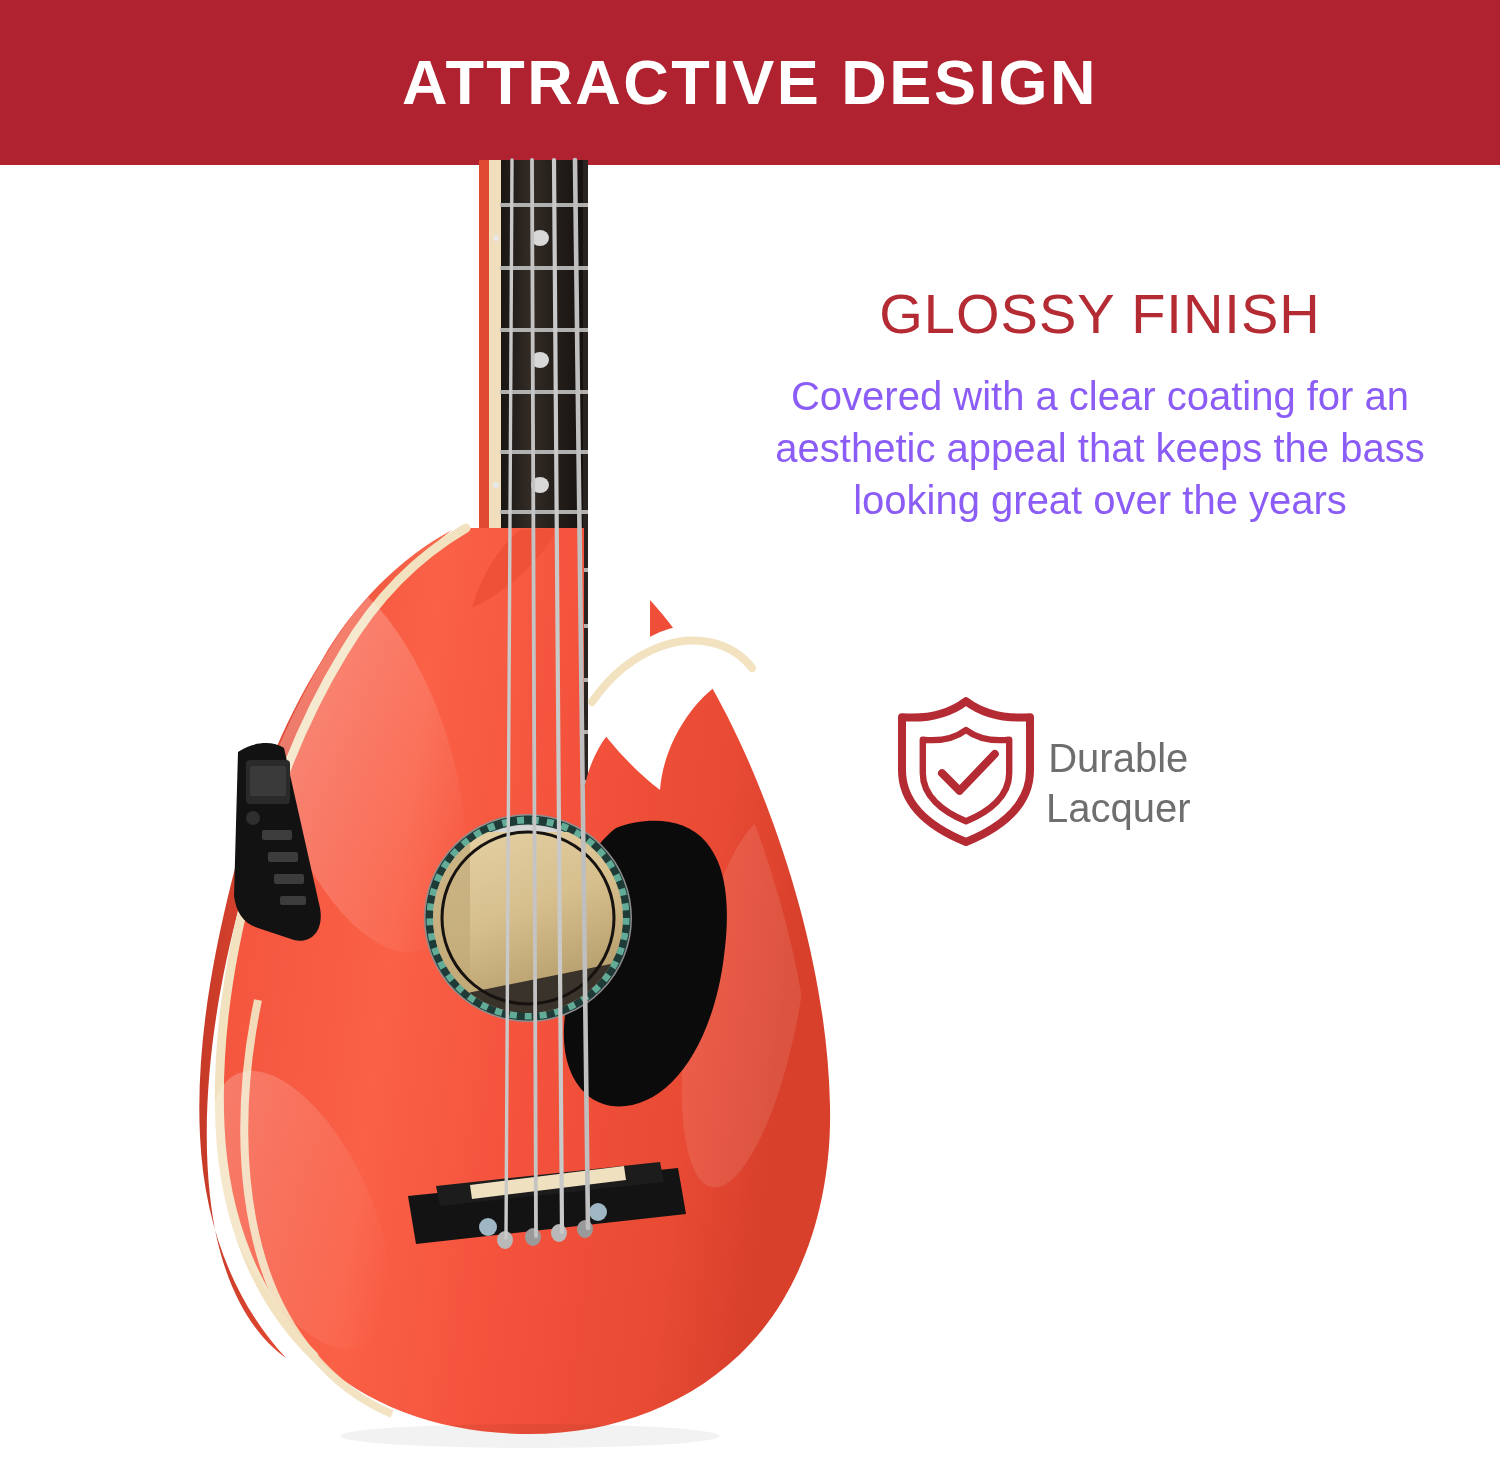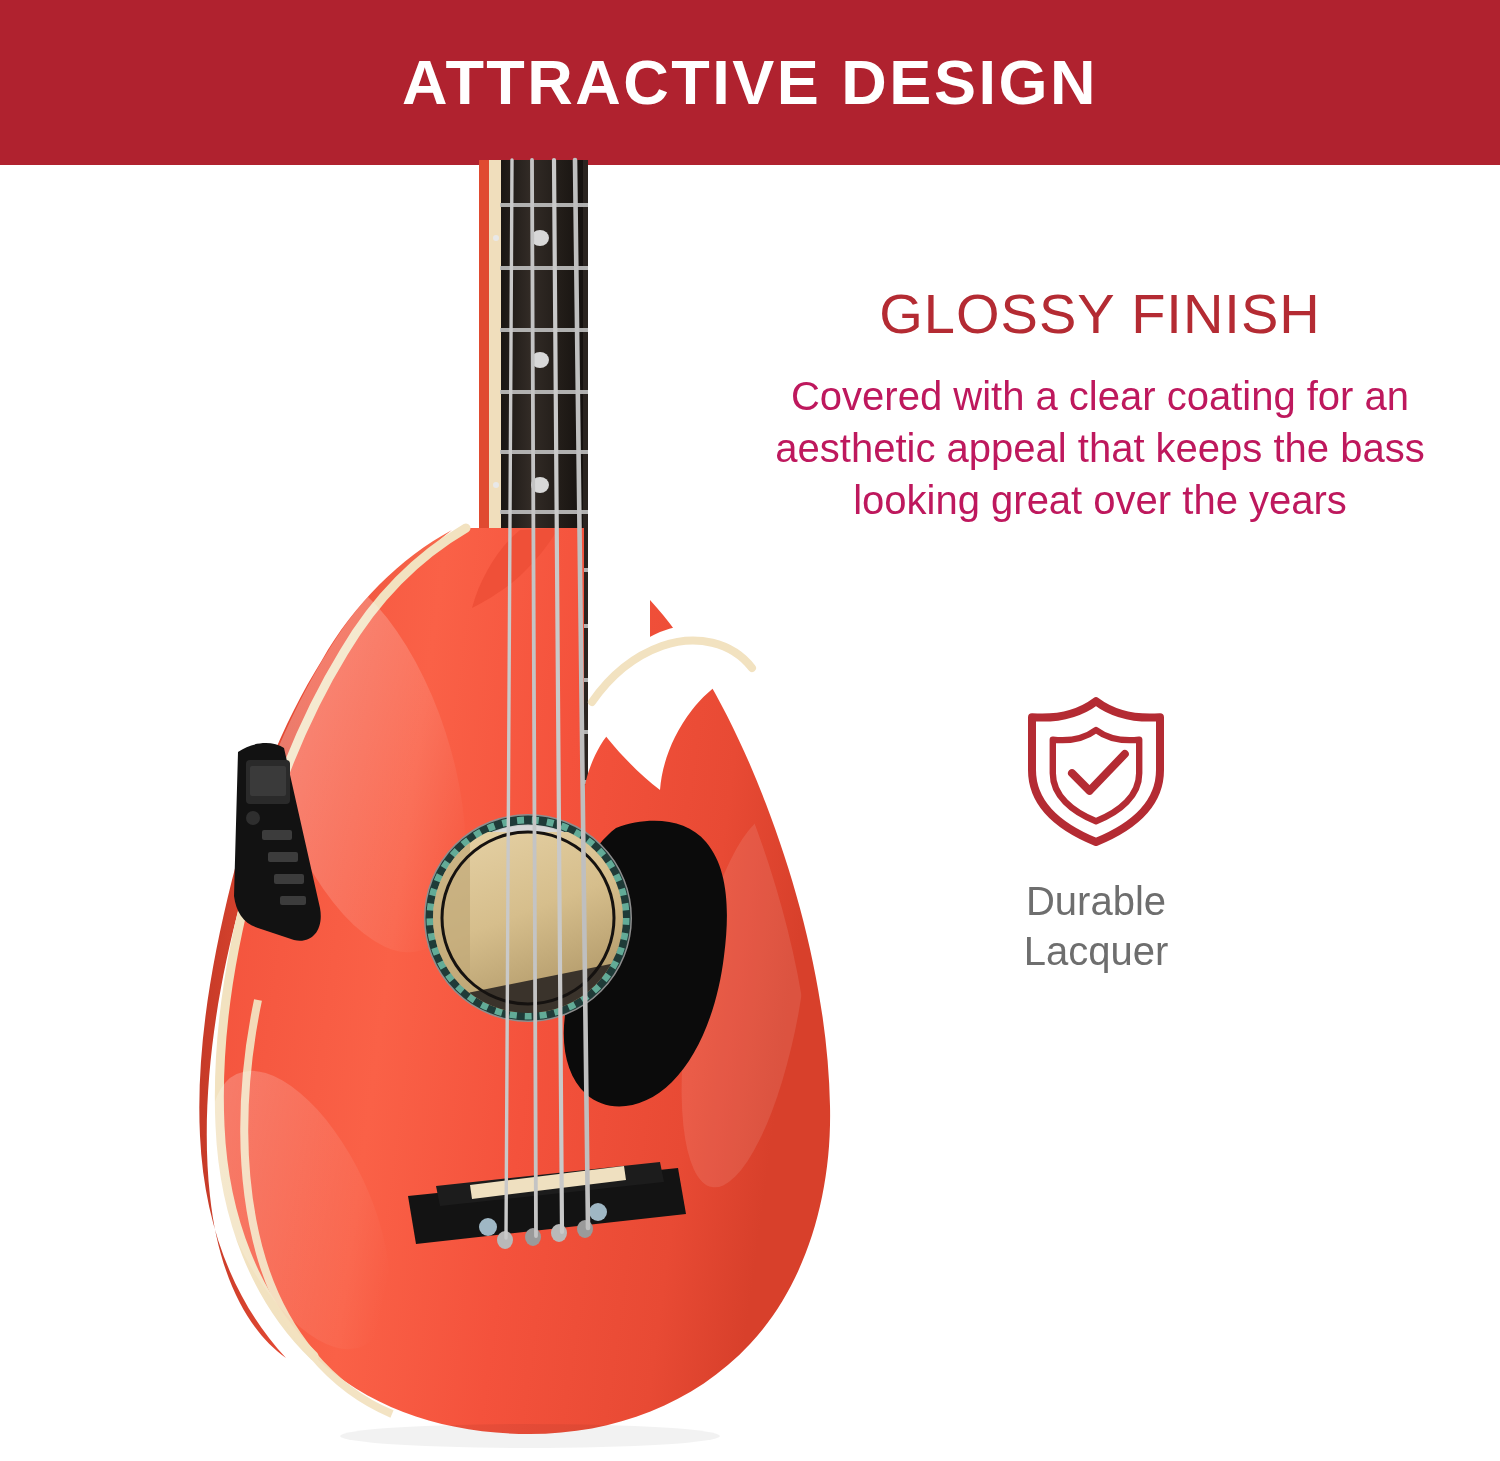--- a/index.html
+++ b/index.html
@@ -35,32 +35,32 @@
   .copy-heading {
     color:#B42B33;
     font-size:56px;
     font-weight:normal;
     letter-spacing:1px;
     line-height:1.05;
     font-family:"Liberation Sans", sans-serif;
   }
   .copy-body {
     margin-top:26px;
-    color:#be185d;
+    color:#8b5cf6;
     font-size:40px;
     font-weight:300;
     line-height:1.30;
     font-family:"Liberation Sans", sans-serif;
     padding:0 60px;
   }
 
   
   .feature {
     position:absolute; width:420px; left:886px;
-    display:flex; flex-direction:column; align-items:center;
+    display:flex; flex-direction:row; align-items:center;
   }
   .feature-1 { top:690px; }
   .feature-2 { top:1092px; }
   .feature-icon { display:block; }
   .feature-label {
     margin-top:26px;
     color:#6E6E6E;
     font-size:40px;
     font-weight:300;
     line-height:1.26;

